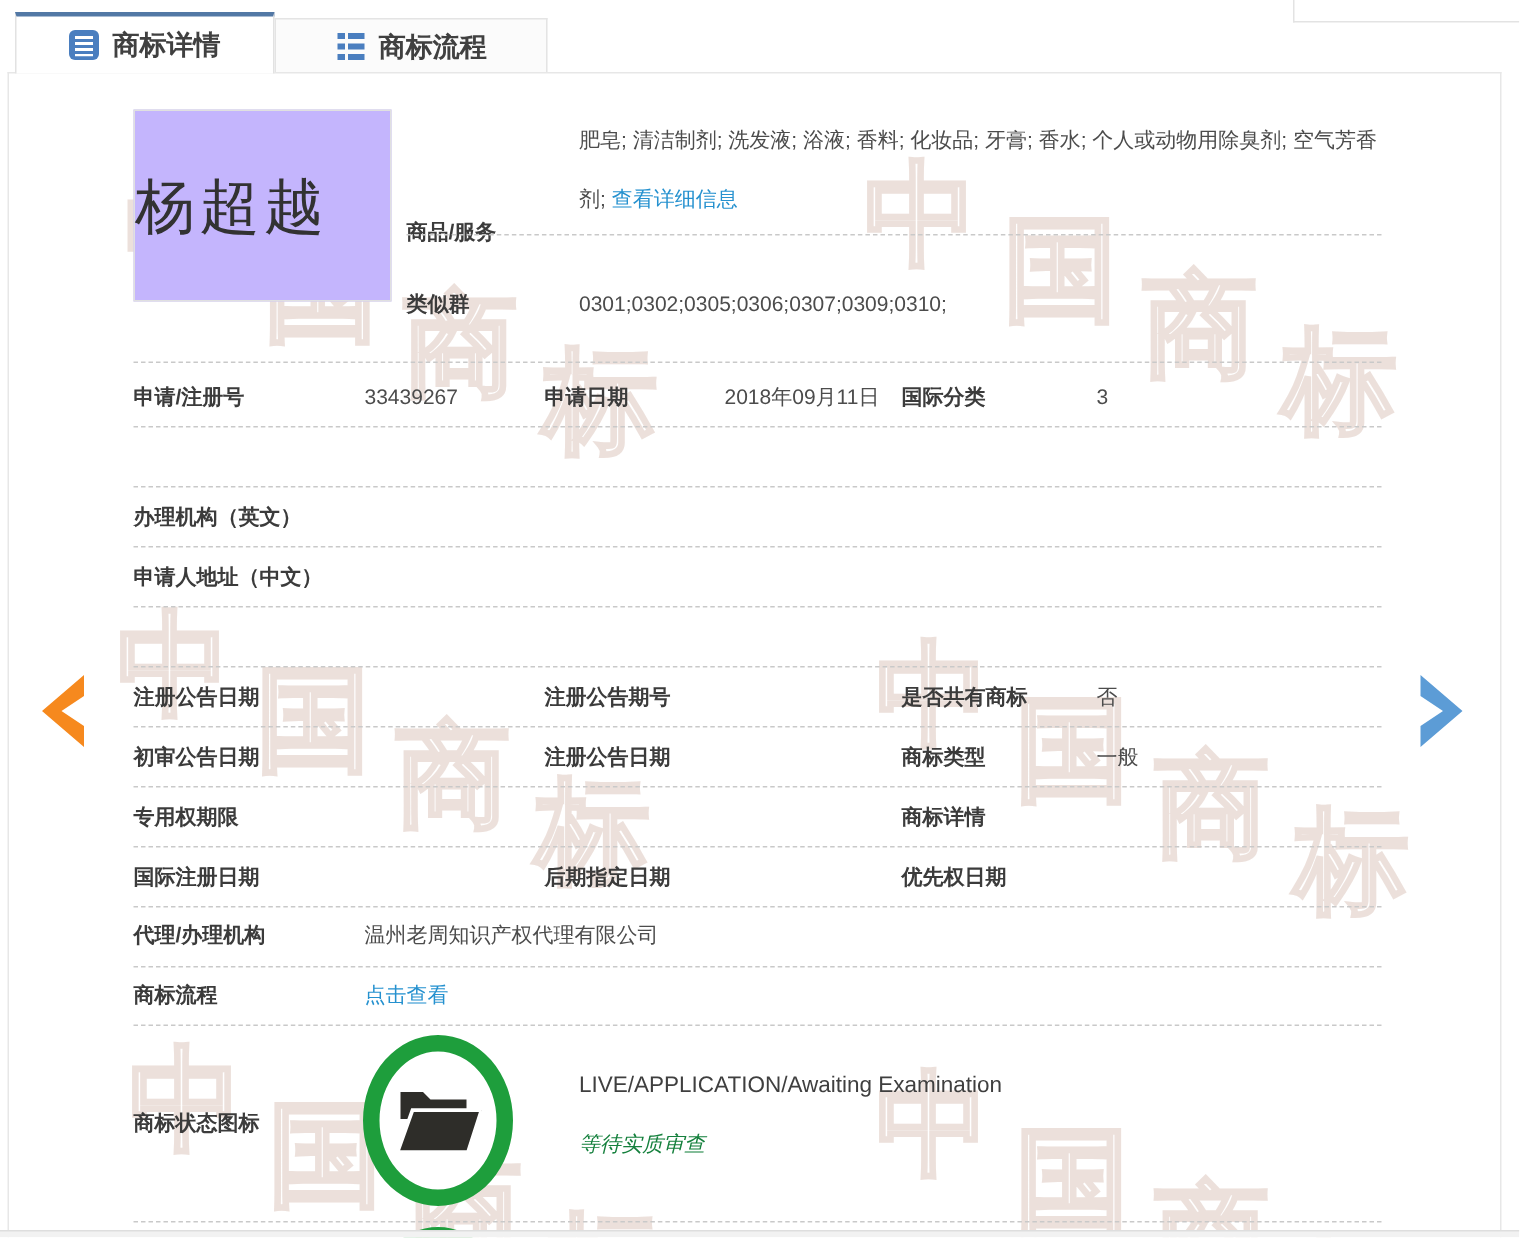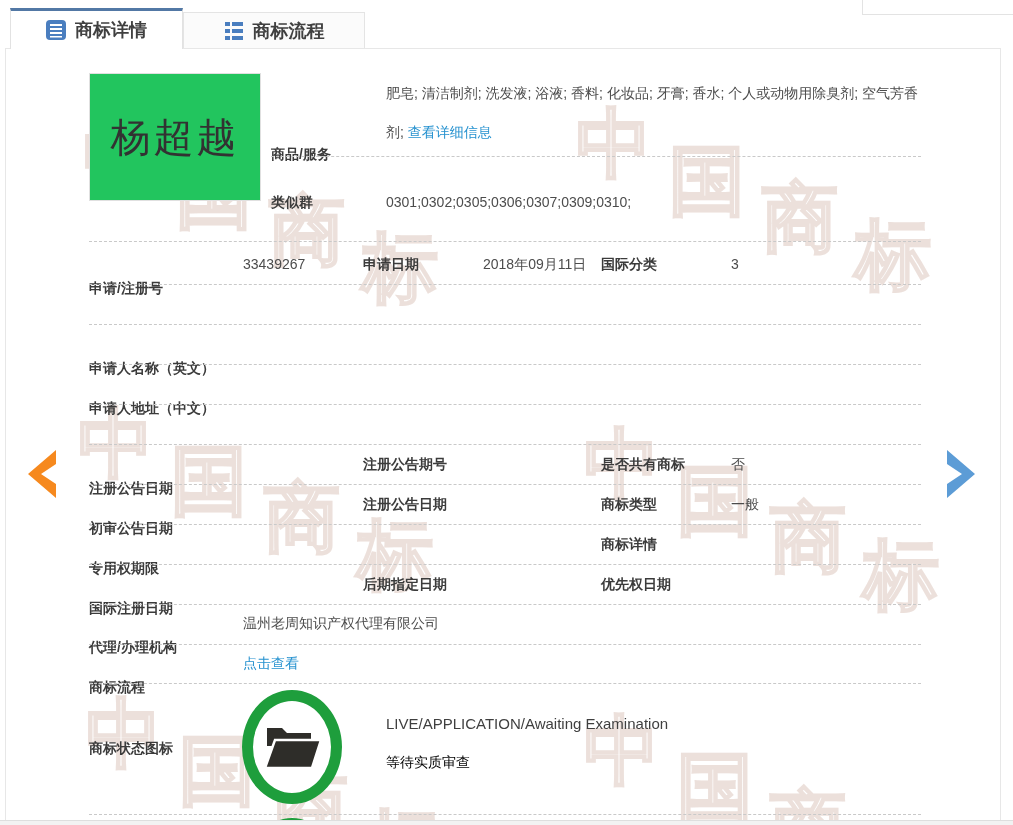--- a/index.html
+++ b/index.html
@@ -28,45 +28,45 @@
                  -webkit-text-fill-color:transparent;
                  -webkit-text-stroke:2px rgba(231,216,210,0.8);}
   .wm-group span:nth-child(1){left:0;top:0;}
   .wm-group span:nth-child(2){left:93px;top:37px;}
   .wm-group span:nth-child(3){left:186px;top:74px;}
   .wm-group span:nth-child(4){left:279px;top:111px;}
 
   .content{position:absolute;inset:0;z-index:2;}
 
   
-  .mark-box{position:absolute;left:83px;top:24px;width:172px;height:128px;background:#22c55e;
-            border:1px solid #e0e0e0;display:flex;align-items:center;justify-content:center;box-sizing:border-box;}
+  .mark-box{position:absolute;left:83px;top:24px;width:172px;height:128px;background:#c4b5fd;
+            border:1px solid #e0e0e0;display:flex;align-items:center;box-sizing:border-box;}
   .mark-text{font-family:"Liberation Serif","DejaVu Serif",serif;font-size:40px;color:#323232;letter-spacing:3px;}
 
   
   .lbl{position:absolute;font-size:14px;font-weight:bold;color:#3b3b3b;white-space:nowrap;line-height:20px;}
   .val{position:absolute;font-size:14px;font-weight:normal;color:#4c4c4c;white-space:nowrap;line-height:20px;}
   .goods-text{position:absolute;left:380px;top:25px;width:540px;font-size:14px;color:#4c4c4c;
               line-height:39px;white-space:normal;}
   .link{color:#2591cf;text-decoration:none;cursor:pointer;text-align:center;}
   .sep{position:absolute;left:83px;width:832px;height:0;border-bottom:1px dashed #c9c9c9;}
   .sep-right{position:absolute;left:265px;width:650px;height:0;border-bottom:1px dashed #c9c9c9;}
   .frow{position:absolute;left:0;width:100%;height:20px;}
-  .c1{left:83px;margin-top:24px;}  .c1v{left:237px;}
+  .c1{left:83px;}  .c1v{left:237px;}
   .c2{left:357px;} .c2v{left:477px;}
   .c3{left:595px;} .c3v{left:725px;}
 
   
   .status-circle{position:absolute;left:236px;top:641px;width:100px;height:114px;
                  border:11px solid #1e9e3c;border-radius:50%;background:#fff;box-sizing:border-box;
                  display:flex;align-items:center;justify-content:center;}
   .status-circle-next{position:absolute;left:241px;top:769px;width:90px;height:100px;
                  border:10px solid #1e9e3c;border-radius:50%;background:#fff;box-sizing:border-box;}
   .status-line1{position:absolute;left:380px;top:666px;font-size:15px;color:#3f3f3f;white-space:nowrap;}
-  .status-line2{position:absolute;left:380px;top:705px;font-size:14px;color:#000000;white-space:nowrap;}
+  .status-line2{position:absolute;left:380px;top:705px;font-size:14px;color:#15803d;white-space:nowrap;font-style:italic;}
 
   
   .arrow{position:absolute;width:34px;height:50px;z-index:5;cursor:pointer;}
   .arrow-left{left:24px;top:449px;}
   .arrow-right{left:945px;top:449px;}
 
   .bottom-band{position:absolute;left:0;bottom:0;width:100%;height:4px;background:#f2f2f2;
                border-top:1px solid #dedede;z-index:6;}
 </style>
 </head>
@@ -175,21 +175,21 @@
         <span class="lbl c2">申请日期</span>
         <span class="val c2v">2018年09月11日</span>
         <span class="lbl c3">国际分类</span>
         <span class="val c3v">3</span>
       </div>
       <div class="sep" style="top:235px;"></div>
 
       <div class="sep" style="top:275px;"></div>
 
       <div class="frow" style="top:285px;">
-        <span class="lbl c1">申请人名称（英文）</span>
+        <span class="lbl c1">办理机构（英文）</span>
         <span class="val c1v"></span>
       </div>
       <div class="sep" style="top:315px;"></div>
 
       <div class="frow" style="top:325px;">
         <span class="lbl c1">申请人地址（中文）</span>
       </div>
       <div class="sep" style="top:355px;"></div>
 
       <div class="sep" style="top:395px;"></div>

